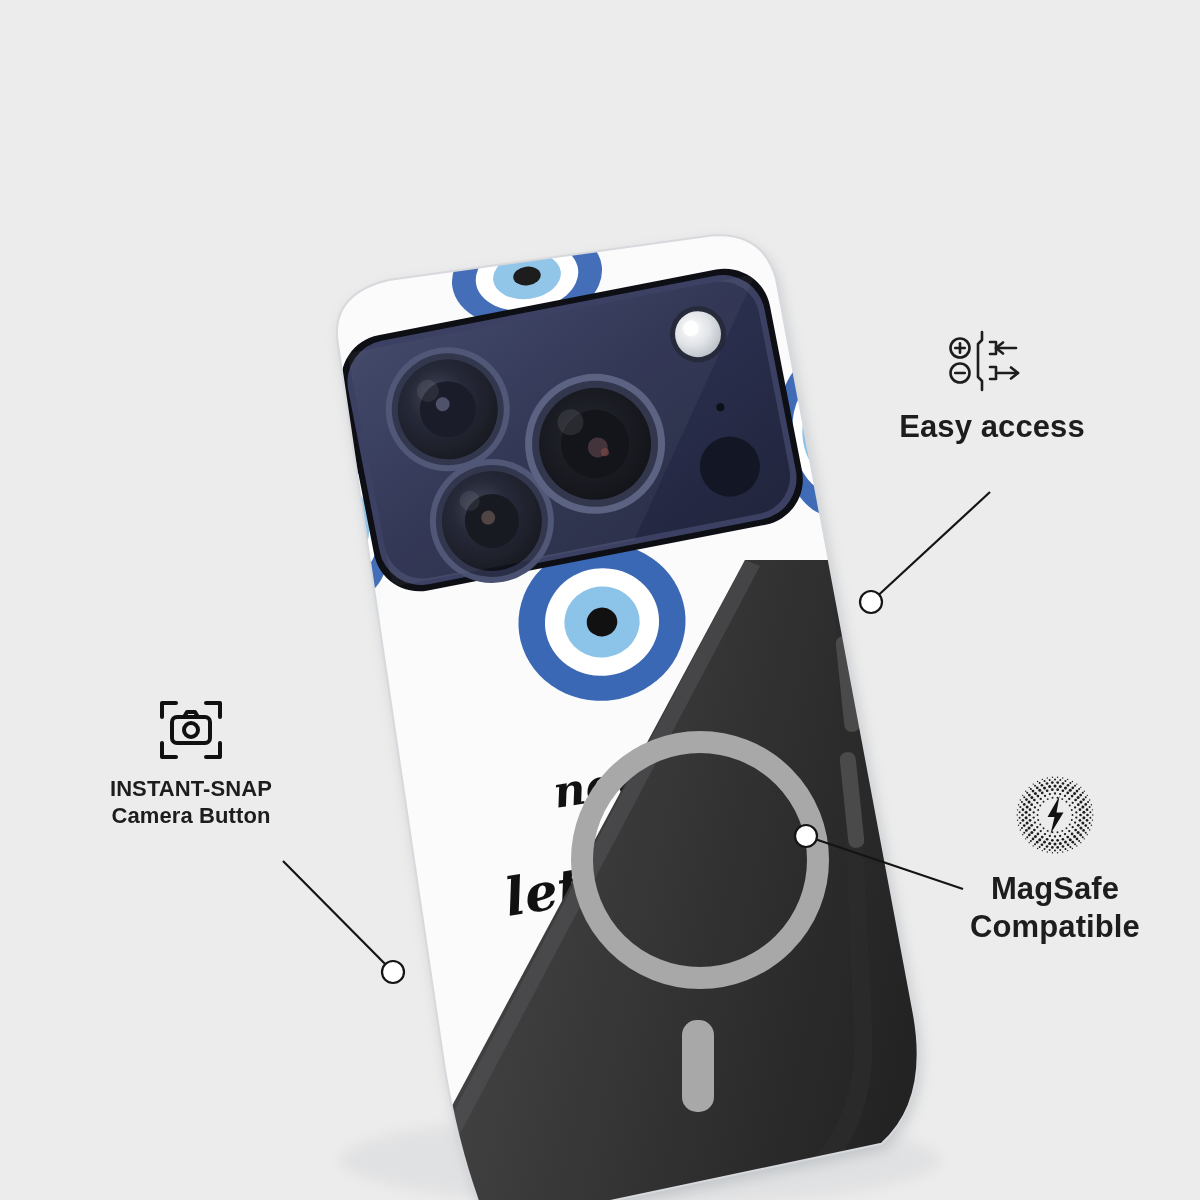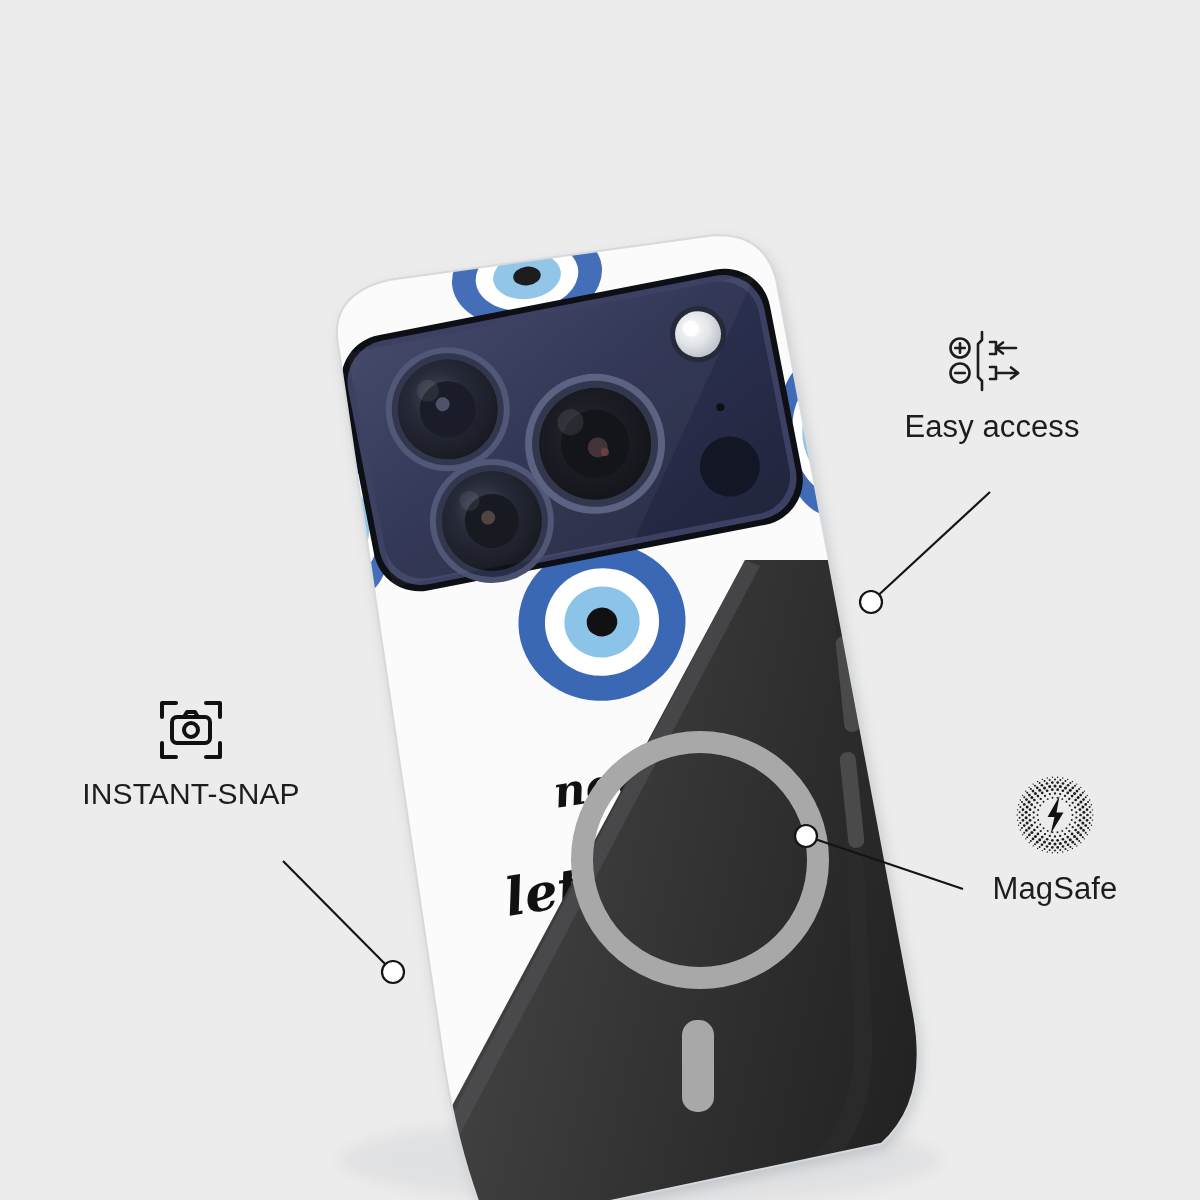--- a/index.html
+++ b/index.html
@@ -10,30 +10,30 @@
     font-family:"Liberation Sans", sans-serif;
     overflow:hidden;
     position:relative;
   }
   #stage{position:absolute;inset:0;width:1200px;height:1200px;}
   #stage > svg{position:absolute;top:0;left:0;}
 
   
   .callout{position:absolute;text-align:center;color:#1d1d1d;}
   .callout .cap{
-    font-size:31px;line-height:1.22;font-weight:400;
+    font-size:31px;line-height:1.22;font-weight:700;
     letter-spacing:.1px;white-space:pre-line;
   }
   .callout .icon{display:block;margin:0 auto 12px auto;}
 
   #co-buttons{left:858px;top:330px;width:268px;}
   #co-camera {left:36px;  top:700px;width:310px;}
   #co-magsafe{left:930px; top:776px;width:250px;}
 
-  #co-camera .cap{font-size:30px;}
+  #co-camera .cap{font-size:22px;}
 </style>
 </head>
 <body>
 
 <div id="stage">
 
   <svg width="1200" height="1200" viewBox="0 0 1200 1200">
     <defs>
 
       <clipPath id="clipCase">
@@ -278,20 +278,21 @@
         <polyline points="47,3 61,3 61,17"></polyline>
         <polyline points="61,43 61,57 47,57"></polyline>
         <polyline points="17,57 3,57 3,43"></polyline>
 
         <rect x="13" y="17" width="38" height="26" rx="5"></rect>
         <path d="M 25 17 L 28 12 L 36 12 L 39 17"></path>
         <circle cx="32" cy="30" r="7"></circle>
       </svg>
     </span>
     <div class="cap">INSTANT-SNAP</div>
+    <div class="cap">Camera Button</div>
   </div>
 
   <div class="callout" id="co-magsafe">
     <span class="icon">
       <svg width="78" height="78" viewBox="0 0 78 78">
         <g fill="#1d1d1d" id="dots-layer">
 
         <circle cx="56.50" cy="39.00" r="0.95"></circle>
             <circle cx="55.79" cy="43.93" r="0.95"></circle>
             <circle cx="53.72" cy="48.46" r="0.95"></circle>
@@ -528,15 +529,16 @@
             <circle cx="68.32" cy="15.14" r="0.70"></circle>
             <circle cx="71.30" cy="19.36" r="0.70"></circle>
             <circle cx="73.67" cy="23.94" r="0.70"></circle>
             <circle cx="75.40" cy="28.80" r="0.70"></circle>
             <circle cx="76.45" cy="33.85" r="0.70"></circle>
           </g>
         <path d="M 43.5 20 L 31.5 41 L 38.5 41 L 34.5 58 L 47.5 36.5 L 40.5 36.5 Z" fill="#111111"></path>
       </svg>
     </span>
     <div class="cap">MagSafe</div>
+    <div class="cap">Compatible</div>
   </div>
 
 </div>
 
 </body></html>

